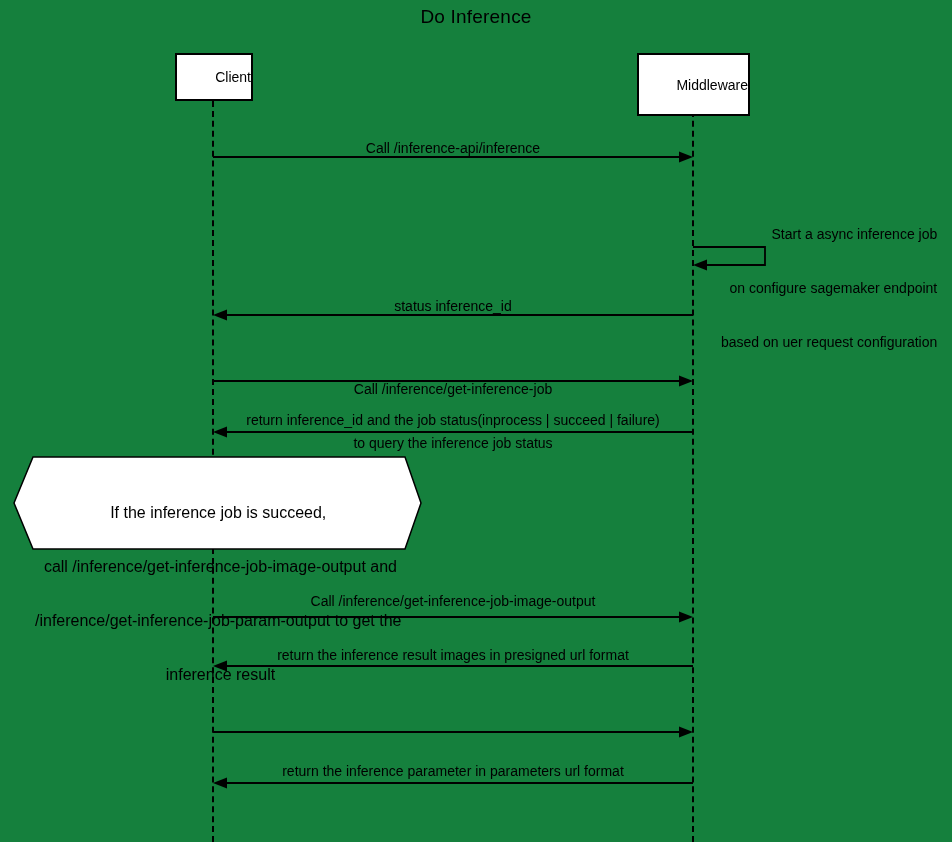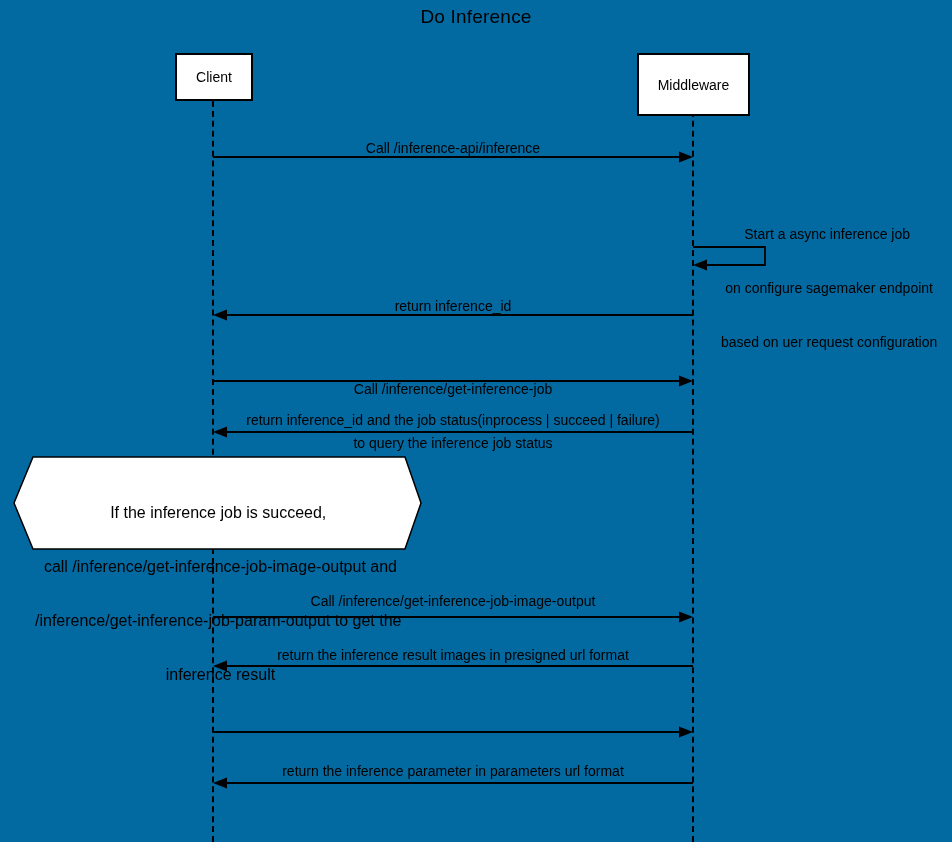--- a/index.html
+++ b/index.html
@@ -1,39 +1,39 @@
 <!DOCTYPE html>
 <html><head>
 <meta charset="utf-8">
 <style>
   html, body { margin: 0; padding: 0; background: #ffffff; }
   .canvas {
     position: relative;
     width: 952px;
     height: 842px;
-    background: #0369a1;
+    background: #15803d;
     font-family: "Liberation Sans", sans-serif;
     color: #000000;
     overflow: hidden;
   }
   .title {
     position: absolute;
     left: 0; top: 6px; width: 952px;
     text-align: center;
     font-size: 19px;
     letter-spacing: 0.2px;
   }
   .actor {
     position: absolute;
     box-sizing: border-box;
     border: 2.5px solid #000000;
     background: #ffffff;
     display: flex;
     align-items: center;
-    justify-content: center;
+    justify-content: flex-end;
     font-size: 14px;
     z-index: 3;
   }
   .actor-client { left: 175px; top: 53px; width: 78px; height: 48px; }
   .actor-middleware { left: 637px; top: 53px; width: 113px; height: 63px; }
   .lifeline {
     position: absolute;
     top: 101px;
     height: 741px;
     width: 0;
@@ -54,21 +54,21 @@
     z-index: 4;
   }
   .msg b, .note-text b { font-weight: 400; }
   .self-label {
     position: absolute;
     left: 717px;
     top: 189px;
     font-size: 14px;
     line-height: 18px;
     white-space: pre;
-    text-align: center;
+    text-align: right;
     z-index: 4;
   }
   .note-text {
     position: absolute;
     left: 35px;
     top: 468px;
     font-size: 16px;
     line-height: 18px;
     white-space: pre;
     text-align: center;
@@ -143,21 +143,21 @@
   </div>
 
   <div class="msg" style="top:139px"><span>Call </span><b>/inference-api/inference</b></div>
 
   <div class="self-label">
     <div>Start a async inference job</div>
     <div> on configure sagemaker endpoint</div>
     <div> based on uer request configuration</div>
   </div>
 
-  <div class="msg" style="top:297px">return inference_id</div>
+  <div class="msg" style="top:297px">status inference_id</div>
 
   <div class="msg" style="top:344px">
     <div><span>Call </span><b>/inference/get-inference-job</b></div>
     <div>to query the inference job status</div>
   </div>
 
   <div class="msg" style="top:411px">return inference_id and the job status(inprocess | succeed | failure)</div>
 
   <div class="note-text">
     <div>If the inference job is succeed,</div>

